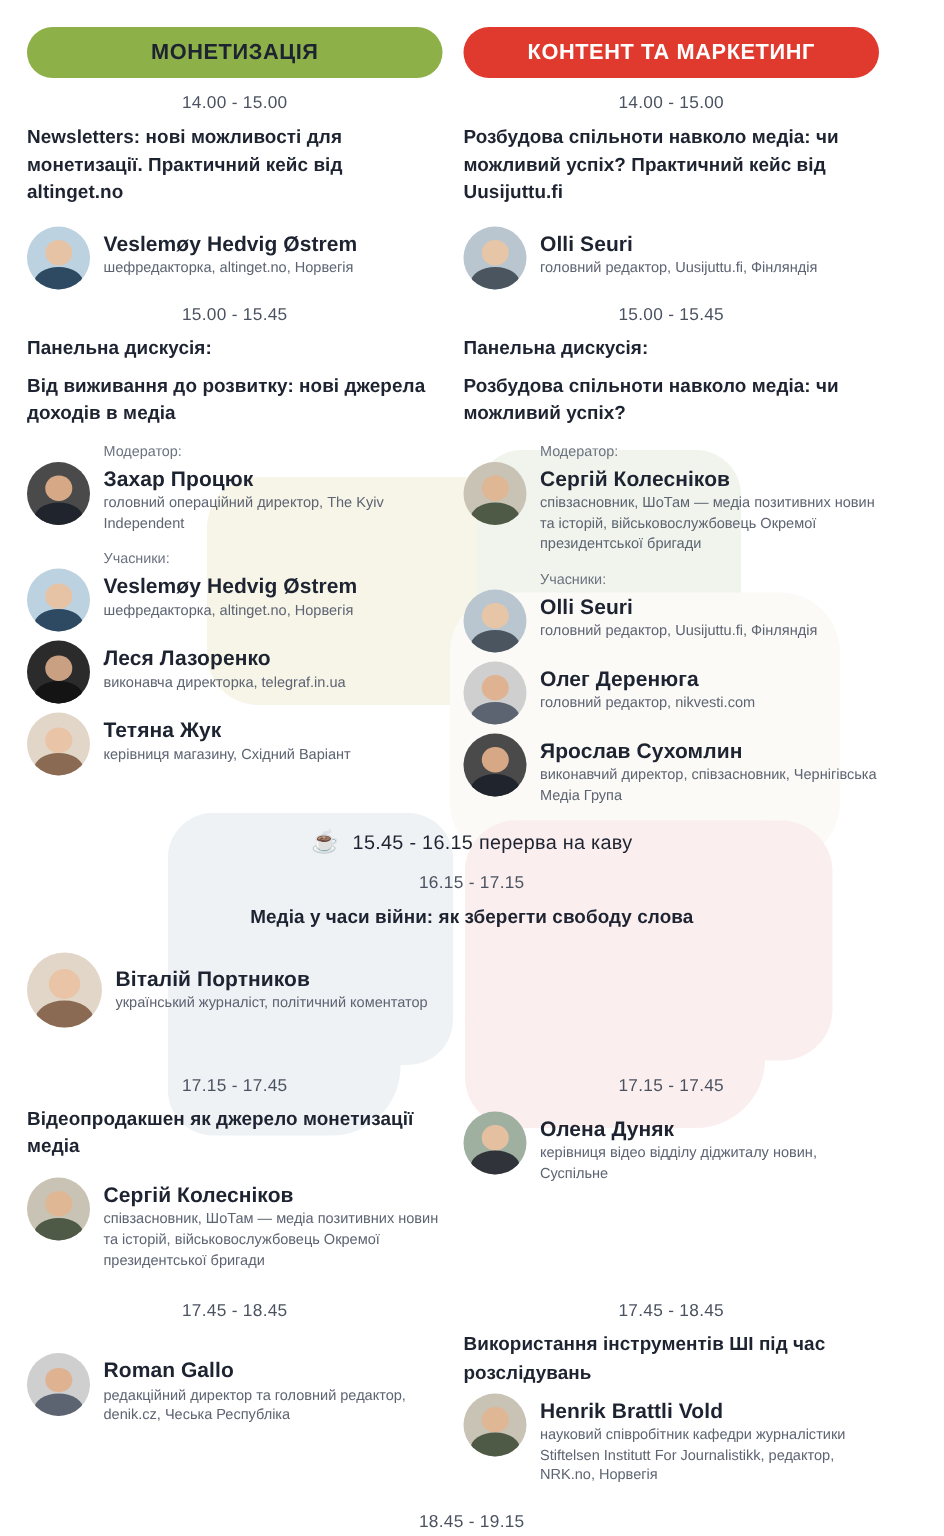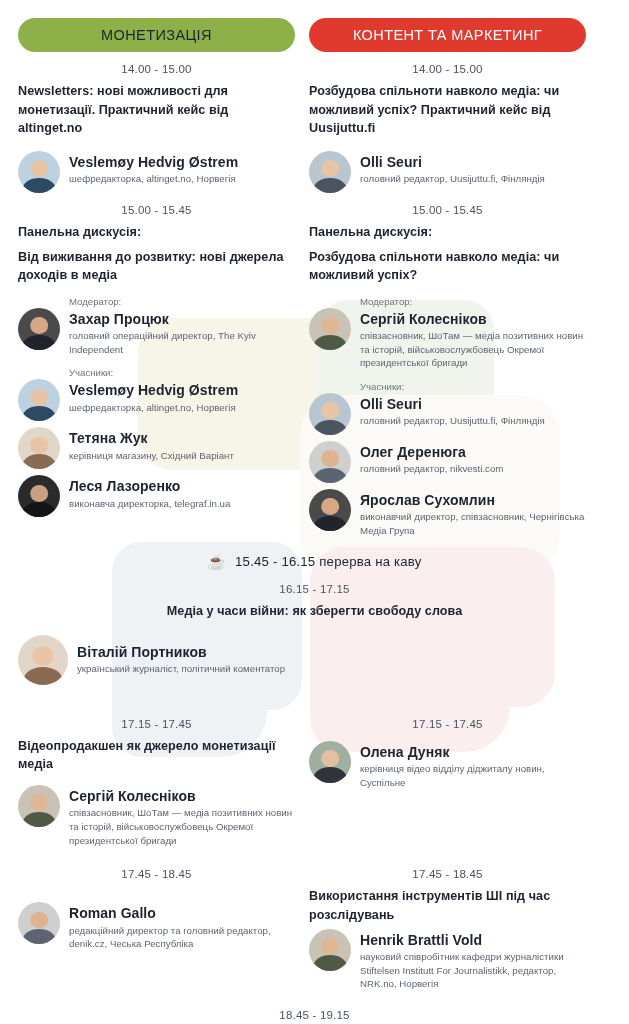--- a/index.html
+++ b/index.html
@@ -57,21 +57,21 @@
   
   #page { position: relative; z-index: 2; padding: 0 18px; }
 
   .cols { display: flex; gap: 14px; }
   .col { width: 277px; }
 
   .pill {
     height: 34px;
     border-radius: 18px;
     display: flex; align-items: center; justify-content: center;
-    font-weight: normal;
+    font-weight: bold;
     font-size: 14.5px;
     letter-spacing: .4px;
     margin-top: 18px;
   }
   .pill-green { background: #8db048; color: #1d2330; }
   .pill-red   { background: #e03a2f; color: #ffffff; }
 
   .time {
     text-align: center;
     font-size: 11.5px;
@@ -228,37 +228,37 @@
           <div class="avatar av-a">
               <div class="face"></div>
               <div class="body"></div>
             </div>
           <div class="pinfo">
             <div class="pname">Veslemøy Hedvig Østrem</div>
             <div class="ptitle">шефредакторка, altinget.no, Норвегія</div>
           </div>
         </div>
         <div class="person">
+          <div class="avatar av-f">
+              <div class="face"></div>
+              <div class="body"></div>
+            </div>
+          <div class="pinfo">
+            <div class="pname">Леся Лазоренко</div>
+            <div class="ptitle">виконавча директорка, telegraf.in.ua</div>
+          </div>
+        </div>
+        <div class="person">
           <div class="avatar av-d">
               <div class="face"></div>
               <div class="body"></div>
             </div>
           <div class="pinfo">
             <div class="pname">Тетяна Жук</div>
             <div class="ptitle">керівниця магазину, Східний Варіант</div>
-          </div>
-        </div>
-        <div class="person">
-          <div class="avatar av-f">
-              <div class="face"></div>
-              <div class="body"></div>
-            </div>
-          <div class="pinfo">
-            <div class="pname">Леся Лазоренко</div>
-            <div class="ptitle">виконавча директорка, telegraf.in.ua</div>
           </div>
         </div>
       </div>
     </div>
 
     <div class="col">
       <div class="pill pill-red">КОНТЕНТ ТА МАРКЕТИНГ</div>
 
       <div>
         <div class="time">14.00 - 15.00</div>

